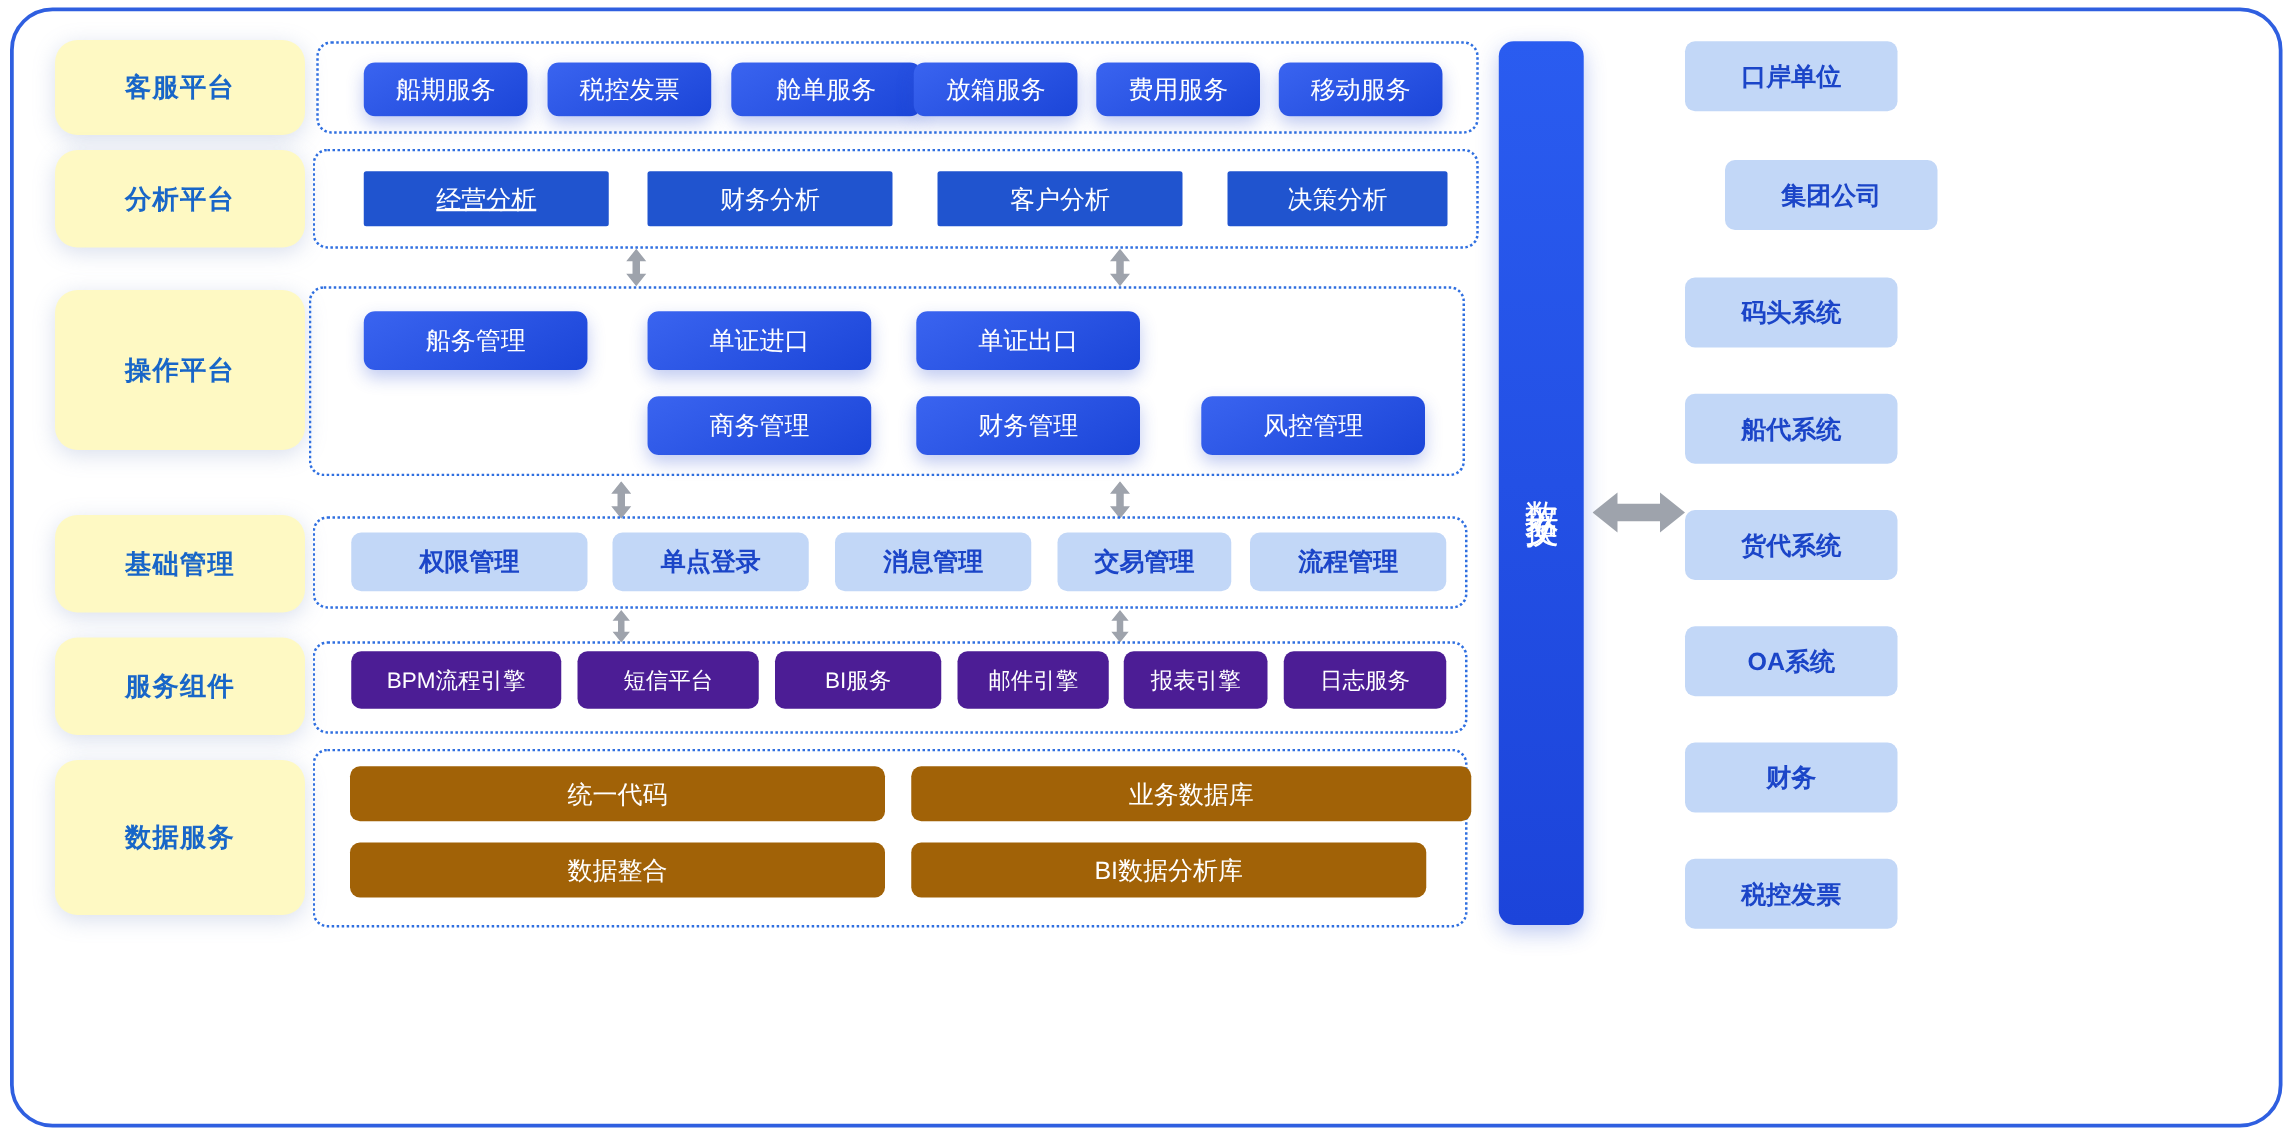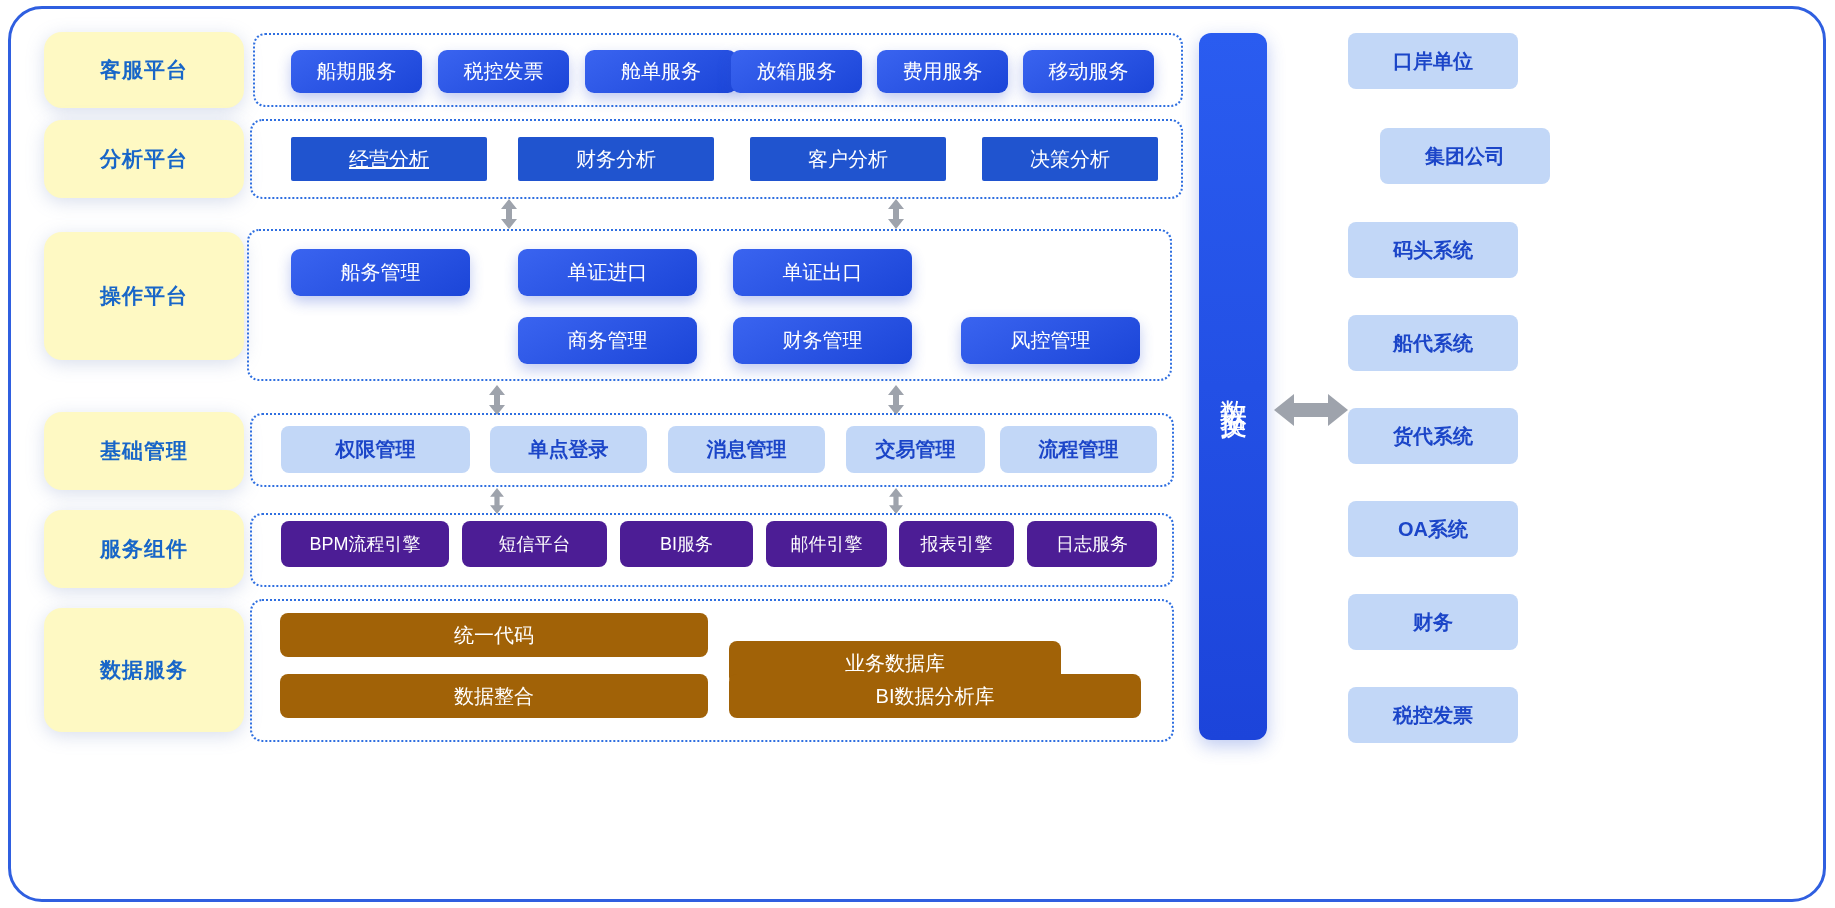--- a/index.html
+++ b/index.html
@@ -203,21 +203,21 @@
     <div class="panel" style="left:250px;top:513px;width:924px;height:74px;"></div>
     <div class="btn btn-solid" style="font-size:18px;left:281px;top:521px;width:168px;height:46px;">BPM流程引擎</div>
     <div class="btn btn-solid" style="font-size:18px;left:462px;top:521px;width:145px;height:46px;">短信平台</div>
     <div class="btn btn-solid" style="font-size:18px;left:620px;top:521px;width:133px;height:46px;">BI服务</div>
     <div class="btn btn-solid" style="font-size:18px;left:766px;top:521px;width:121px;height:46px;">邮件引擎</div>
     <div class="btn btn-solid" style="font-size:18px;left:899px;top:521px;width:115px;height:46px;">报表引擎</div>
     <div class="btn btn-solid" style="font-size:18px;left:1027px;top:521px;width:130px;height:46px;">日志服务</div>
 
     <div class="panel" style="left:250px;top:599px;width:924px;height:143px;"></div>
     <div class="btn btn-gray" style="left:280px;top:613px;width:428px;height:44px;">统一代码</div>
-    <div class="btn btn-gray" style="left:729px;top:613px;width:332px;height:44px;margin-top:28px;">业务数据库</div>
+    <div class="btn btn-gray" style="left:729px;top:613px;width:448px;height:44px;">业务数据库</div>
     <div class="btn btn-gray" style="left:280px;top:674px;width:428px;height:44px;">数据整合</div>
     <div class="btn btn-gray" style="left:729px;top:674px;width:412px;height:44px;">BI数据分析库</div>
 
     <div class="dx-bar" style="left:1199px;top:33px;width:68px;height:707px;">
       <span class="dx-text">数据交换</span>
     </div>
 
     <div class="hx-arrow" style="left:1274px;top:388px;">
       <svg width="74" height="44" viewBox="0 0 74 44">
         <path d="M0 22 L20 6 L20 15 L54 15 L54 6 L74 22 L54 38 L54 29 L20 29 L20 38 Z" fill="#9ea3ac"></path>

